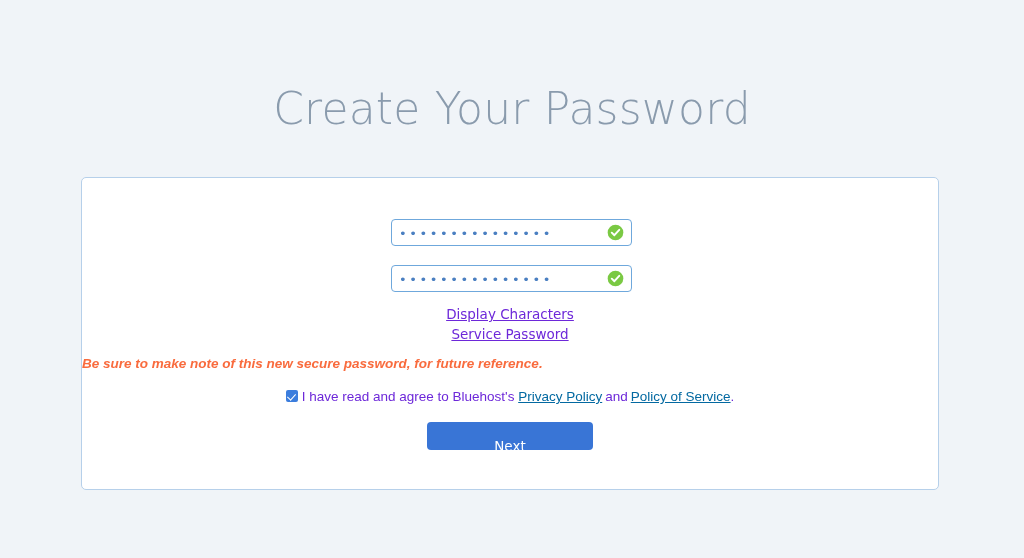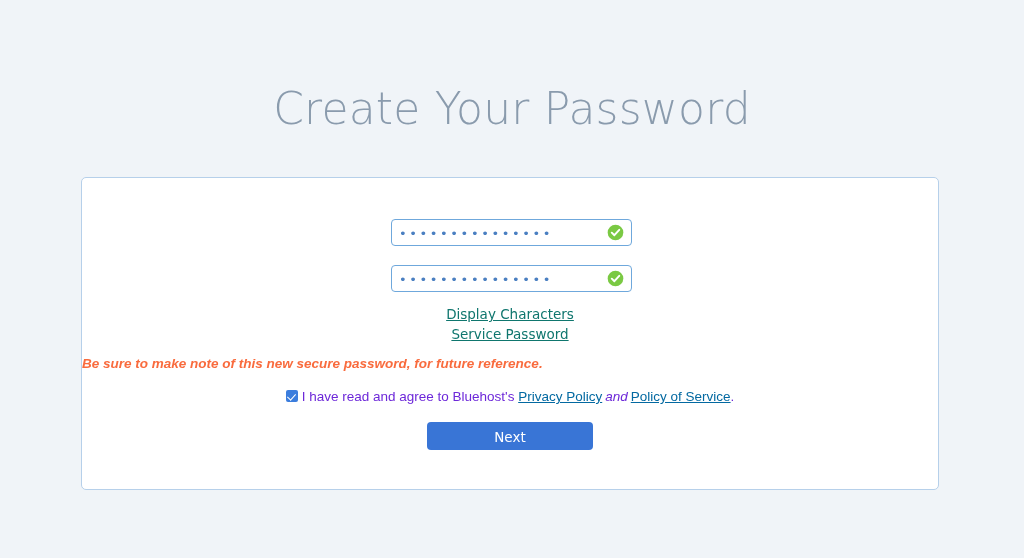--- a/index.html
+++ b/index.html
@@ -91,21 +91,21 @@
   .helper-links {
     position: absolute;
     left: 0;
     top: 126px;     
     width: 100%;
     text-align: center;
     line-height: 20px;
   }
   .helper-links a {
     display: block;
-    color: #0f766e;
+    color: #6d28d9;
     font-size: 13.5px;
     text-decoration: underline;
     font-family: "DejaVu Sans", sans-serif;
   }
 
   
   .note {
     position: absolute;
     left: 0;
     top: 178px;     
@@ -170,21 +170,21 @@
     width: 166px;
     height: 28px;
     line-height: 28px;
     background: #3975d6;
     color: #ffffff;
     border: none;
     border-radius: 4px;
     font-size: 13.5px;
     font-family: "DejaVu Sans", sans-serif;
     cursor: pointer;
-    padding: 1px;
+    padding: 10px;
     text-align: center;
   }
 </style>
 </head>
 <body>
 
 <h1 class="page-title">Create Your Password</h1>
 
 <div class="card">
   <div class="form-wrap">
@@ -207,21 +207,21 @@
 
     <div class="helper-links">
       <a href="#">Display Characters</a>
       <a href="#">Service Password</a>
     </div>
 
     <div class="note">Be sure to make note of this new secure password, for future reference.</div>
 
     <div class="agree">
       <span class="cb"></span><span class="lbl">I have read and agree to Bluehost's</span>
-      <a href="#">Privacy Policy</a><span class="lbl" style="margin:0 3px;font-style:italic;">and</span><a href="#">Policy of Service</a><span class="lbl">.</span>
+      <a href="#">Privacy Policy</a><span class="lbl" style="margin:0 3px;">and</span><a href="#">Policy of Service</a><span class="lbl">.</span>
     </div>
 
     <div class="btn-row">
       <button class="next-btn">Next</button>
     </div>
 
   </div>
 </div>
 
 </body></html>

